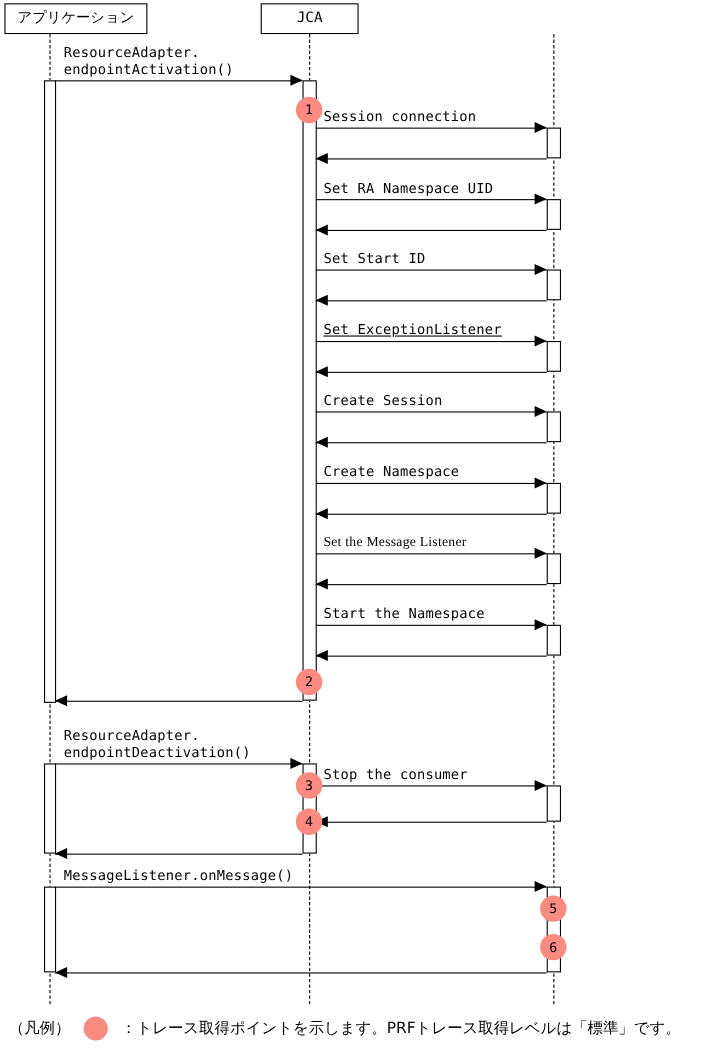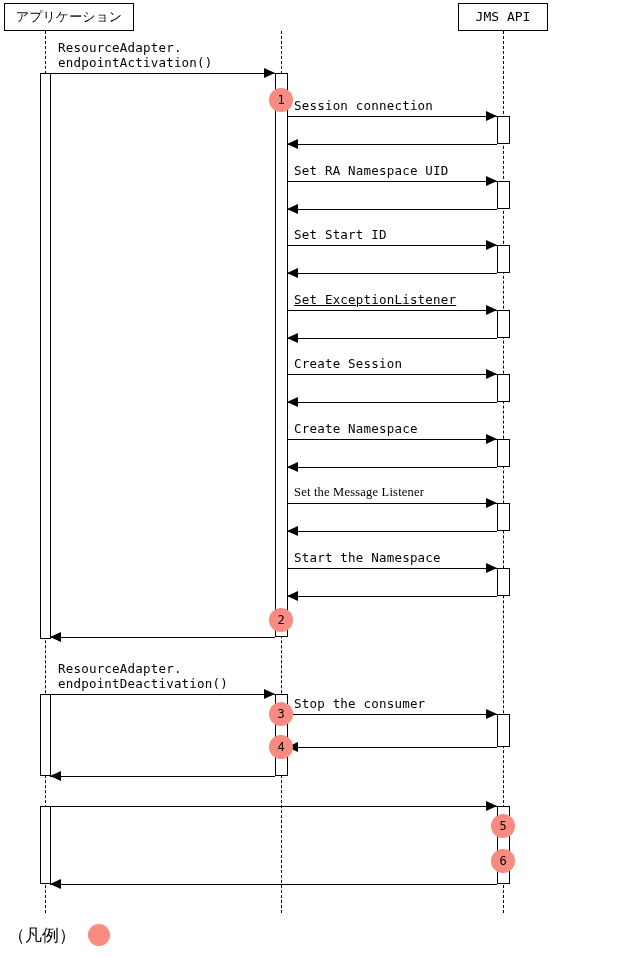--- a/index.html
+++ b/index.html
@@ -98,43 +98,43 @@
 
   
   #legend {
     position: absolute;
     left: 8px;
     top: 922px;
     height: 26px;
     display: flex;
     align-items: center;
     font-family: "DejaVu Sans", "Liberation Sans", sans-serif;
-    font-size: 17px;
+    font-size: 14px;
     white-space: nowrap;
     justify-content: space-between;
   }
   #legend .lg-dot {
     width: 22px;
     height: 22px;
     border-radius: 50%;
     background: #FB8A80;
     margin: 0 12px;
     flex: 0 0 auto;
   }
   #legend .lg-label { flex: 0 0 auto; }
   #legend .lg-text  { flex: 0 0 auto; }
 </style>
 </head>
 <body>
 
 <div id="diagram">
     <div class="participant jp" style="left: 4px; top: 3px; width: 130px;">アプリケーション</div>
     <div class="lifeline" style="left: 45px; top: 31px; height: 882px;"></div>
+    <div class="participant" style="left: 237px; top: 3px; width: 89px;">JCA</div>
     <div class="lifeline" style="left: 281px; top: 31px; height: 882px;"></div>
-    <div class="participant" style="left: 458px; top: 3px; width: 90px;">JMS API</div>
     <div class="lifeline" style="left: 503px; top: 31px; height: 882px;"></div>
     <div class="activation" style="left: 40px; top: 73px; width: 11px; height: 566px;"></div>
     <div class="activation" style="left: 275px; top: 73px; width: 13px; height: 564px;"></div>
     <div class="activation" style="left: 497px; top: 116px; width: 13px; height: 28px;"></div>
     <div class="activation" style="left: 497px; top: 181px; width: 13px; height: 28px;"></div>
     <div class="activation" style="left: 497px; top: 245px; width: 13px; height: 28px;"></div>
     <div class="activation" style="left: 497px; top: 310px; width: 13px; height: 28px;"></div>
     <div class="activation" style="left: 497px; top: 374px; width: 13px; height: 28px;"></div>
     <div class="activation" style="left: 497px; top: 439px; width: 13px; height: 28px;"></div>
     <div class="activation" style="left: 497px; top: 503px; width: 13px; height: 28px;"></div>
@@ -196,26 +196,28 @@
 endpointDeactivation()</div>
     <div class="msgline" style="left: 287px; top: 714px; width: 210px;"></div>
     <div class="arrowhead right" style="top: 709px; left: 486px;"></div>
     <div class="msglabel" style="left: 294px; top: 696px;">Stop the consumer</div>
     <div class="msgline" style="left: 287px; top: 747px; width: 210px;"></div>
     <div class="arrowhead left" style="top: 742px; left: 287px;"></div>
     <div class="msgline" style="left: 50px; top: 776px; width: 225px;"></div>
     <div class="arrowhead left" style="top: 771px; left: 50px;"></div>
     <div class="msgline" style="left: 50px; top: 806px; width: 447px;"></div>
     <div class="arrowhead right" style="top: 801px; left: 486px;"></div>
+    <div class="msglabel" style="left: 58px; top: 788px;">MessageListener.onMessage()</div>
     <div class="msgline" style="left: 50px; top: 884px; width: 447px;"></div>
     <div class="arrowhead left" style="top: 879px; left: 50px;"></div>
     <div class="marker" style="left: 269px; top: 88px;">1</div>
     <div class="marker" style="left: 269px; top: 608px;">2</div>
     <div class="marker" style="left: 269px; top: 702px;">3</div>
     <div class="marker" style="left: 269px; top: 735px;">4</div>
     <div class="marker" style="left: 491px; top: 814px;">5</div>
     <div class="marker" style="left: 491px; top: 849px;">6</div>
   </div>
 
 <div id="legend">
   <span class="lg-label">（凡例）</span>
   <span class="lg-dot"></span>
+  <span class="lg-text">：トレース取得ポイントを示します。PRFトレース取得レベルは「標準」です。</span>
 </div>
 
 </body></html>

